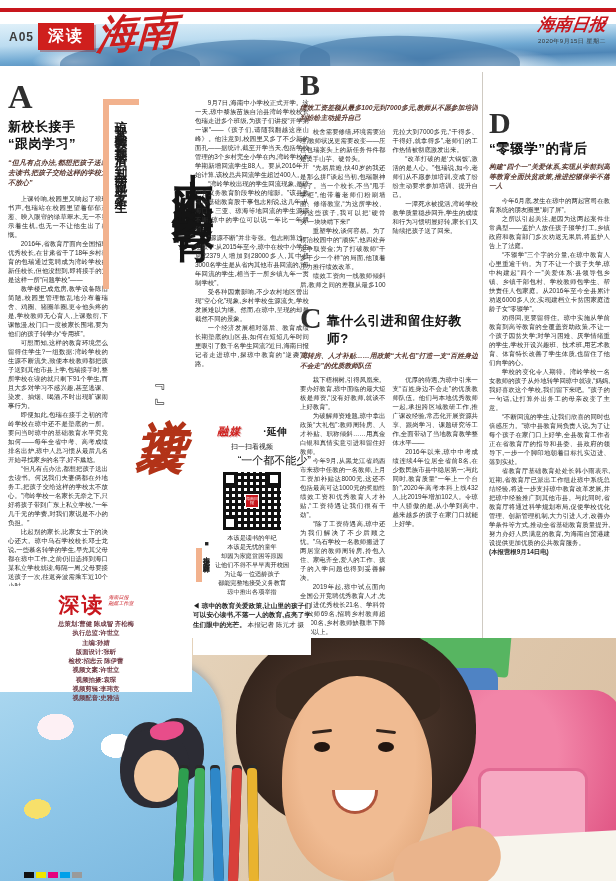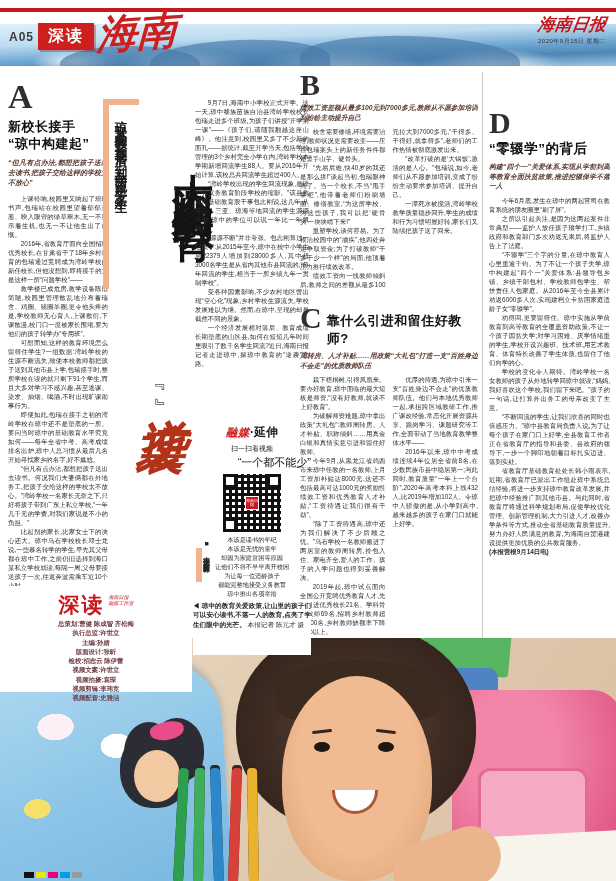--- a/index.html
+++ b/index.html
@@ -61,21 +61,21 @@
     font-size:7px; font-weight:bold; color:#222; letter-spacing:1px; }
 
   
   .colIntro { position:absolute; left:195px; top:98px; width:114px; height:326px; overflow:hidden; }
 
   
   .media-box { position:absolute; left:193px; top:424px; width:118px; height:174px; text-align:center; overflow:hidden; }
   .media-logo { font-size:11px; }
   .media-logo .red { color:#cf1f1d; font-weight:900; font-style:italic; letter-spacing:1px;
     text-shadow:1px 1px 0 rgba(150,20,20,.3); }
-  .media-logo .suffix { color:#222; font-weight:bold; font-size:12px; }
+  .media-logo .suffix { color:#222; font-weight:bold; font-size:10px;padding-left:22px; }
   .media-scan { font-size:7px; color:#222; margin-top:3px; }
   .media-title { font-size:11px; font-weight:normal; color:#111; margin-top:1px;text-align:right; }
   .qr { position:relative; width:58px; height:58px; margin:4px auto 3px;
     background:
       repeating-linear-gradient(0deg, #111 0 3px, transparent 3px 6px),
       repeating-linear-gradient(90deg, #111 0 3px, #fff 3px 6px); }
   .qr .eye { position:absolute; width:14px; height:14px; background:#fff; border:3px solid #111; }
   .qr .e1 { left:0; top:0; } .qr .e2 { right:0; top:0; } .qr .e3 { left:0; bottom:0; }
   .qr .seal { position:absolute; left:22px; top:22px; width:14px; height:14px; background:#c8161d; color:#fff;
     font-size:4px; line-height:4.5px; display:flex; align-items:center; justify-content:center; border:1px solid #fff; }
@@ -169,21 +169,21 @@
   <div class="hainan-script">海南</div>
   <div class="masthead">
     <div class="script">海南日报</div>
     <div class="date">2020年9月15日 星期二</div>
   </div>
 
   <div class="colA bodytext">
     <div class="sec-letter">A</div>
     <div class="sec-title">
       <span>新校长接手</span><br>
-      <span>“琼中构建起”</span>
+      <span>“跟岗学习”</span>
     </div>
     <div class="lead-quote">“但凡有点办法,都想把孩子送出去读书,把孩子交给这样的学校太不放心”</div>
     <p>上课铃响,校园里又响起了琅琅书声,包瑞站在校园里望着郁郁葱葱、映入眼帘的绿草翠木,无一不显示着生机,也无一不让他生出了感慨。</p>
     <p>2016年,省教育厅面向全国招聘优秀校长,在甘肃省干了18年乡村教育的包瑞通过竞聘成为湾岭学校的新任校长,但他没想到,即将接手的竟是这样一所“问题学校”——</p>
     <p>教学楼已成危房,教学设备陈旧简陋,校园里管理散乱地分布着瑞舍、鸡圈、猪圈羊圈,更令他头疼的是,学校教师无心育人,上课敷衍,下课散漫,校门口一度被家长围堵,要为他们的孩子转学办“专用班”。</p>
     <p>可想而知,这样的教育环境怎么留得住学生?一组数据:湾岭学校的生源不断流失,致使本校教师都把孩子送到其他市县上学,包瑞接手时,整所学校在读的就只剩下91个学生,而且大多对学习不感兴趣,甚至逃课、染发、抽烟、喝酒,不时出现旷课闹事行为。</p>
     <p>即便如此,包瑞在接手之初的湾岭学校在琼中还不是垫底的一所。要问当时琼中的基础教育水平究竟如何——每年全省中考、高考成绩排名出炉,琼中人总习惯从最后几名开始寻找家乡的名字,好不尴尬。</p>
     <p>“但凡有点办法,都想把孩子送出去读书。何况我们夫妻俩都在外地务工,把孩子交给这样的学校太不放心。”湾岭学校一名家长无奈之下,只好将孩子带到广东上私立学校,“一年几千元的学费,对我们家说是不小的负担。”</p>
     <p>比起别的家长,比家女士下的决心还大。琼中乌石学校校长邓士龙说,一些慕名转学的学生,早先其父母都在琼中工作,之前仍旧选择到海口某私立学校就读,每隔一周,父母要接送孩子一次,往返奔波需乘车近10个小时。</p>
 

